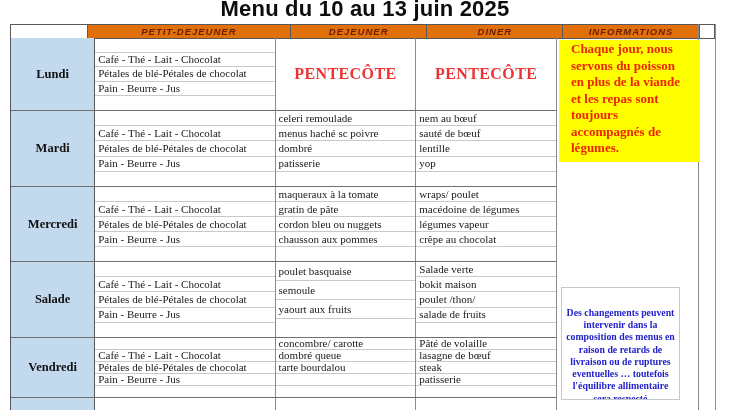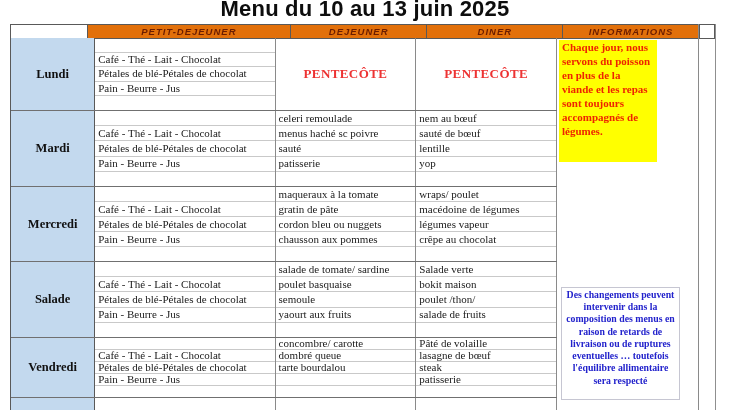--- a/index.html
+++ b/index.html
@@ -50,32 +50,32 @@
   .c-din { width:142px; }
   .line {
     flex:1 1 0; box-sizing:border-box; border-bottom:1px solid #c9c9c9;
     padding:0 3px; display:flex; align-items:center;
     font-size:11px; line-height:1; white-space:nowrap; overflow:hidden;
   }
   .line:last-child { border-bottom:none; }
   .merged-cell {
     box-sizing:border-box; border-right:1px solid #8a8a8a;
     display:flex; align-items:center; justify-content:center;
-    font-weight:bold; font-size:13px; letter-spacing:0.4px; color:#ed3333;
+    font-weight:bold; font-size:16px; letter-spacing:0.4px; color:#ed3333;
   }
   .yellow-box {
-    position:absolute; left:548px; top:16px; width:98px; height:122px;
-    background:#ffff00; box-sizing:border-box; padding:1px 3px;
-    font-weight:bold; font-size:11px; line-height:1.27; color:#ee2400;
+    position:absolute; left:548px; top:16px; width:141px; height:122px;
+    background:#ffff00; box-sizing:border-box; padding:1px 12px;
+    font-weight:bold; font-size:13px; line-height:1.27; color:#ee2400;
     overflow:hidden;
   }
   .blue-box {
     position:absolute; left:550px; top:263px; width:119px; height:113px;
     background:#ffffff; border:1px solid #c6c6d2; box-sizing:border-box;
-    padding:1px 1px; text-align:center;
+    padding:19px 1px; text-align:center;
     font-weight:bold; font-size:9.8px; line-height:1.25; color:#2323cc;
     overflow:hidden;
   }
 </style>
 </head>
 <body>
 
 <div class="canvas">
   <div class="title">Menu du 10 au 13 juin 2025</div>
 
@@ -108,21 +108,21 @@
       <div class="lines-cell c-pd">
         <div class="line"></div>
         <div class="line">Café - Thé - Lait - Chocolat</div>
         <div class="line">Pétales de blé-Pétales de chocolat</div>
         <div class="line">Pain - Beurre - Jus</div>
         <div class="line"></div>
       </div>
       <div class="lines-cell c-dej">
         <div class="line">celeri remoulade</div>
         <div class="line">menus haché sc poivre</div>
-        <div class="line">sauté</div>
+        <div class="line">dombré</div>
         <div class="line">patisserie</div>
         <div class="line"></div>
       </div>
       <div class="lines-cell c-din">
         <div class="line">nem au bœuf</div>
         <div class="line">sauté de bœuf</div>
         <div class="line">lentille</div>
         <div class="line">yop</div>
         <div class="line"></div>
       </div>
@@ -156,21 +156,20 @@
     <div class="day-row" style="height:76px">
       <div class="day-cell">Salade</div>
       <div class="lines-cell c-pd">
         <div class="line"></div>
         <div class="line">Café - Thé - Lait - Chocolat</div>
         <div class="line">Pétales de blé-Pétales de chocolat</div>
         <div class="line">Pain - Beurre - Jus</div>
         <div class="line"></div>
       </div>
       <div class="lines-cell c-dej">
-        <div class="line">salade de tomate/ sardine</div>
         <div class="line">poulet basquaise</div>
         <div class="line">semoule</div>
         <div class="line">yaourt aux fruits</div>
         <div class="line"></div>
       </div>
       <div class="lines-cell c-din">
         <div class="line">Salade verte</div>
         <div class="line">bokit maison</div>
         <div class="line">poulet /thon/</div>
         <div class="line">salade de fruits</div>

